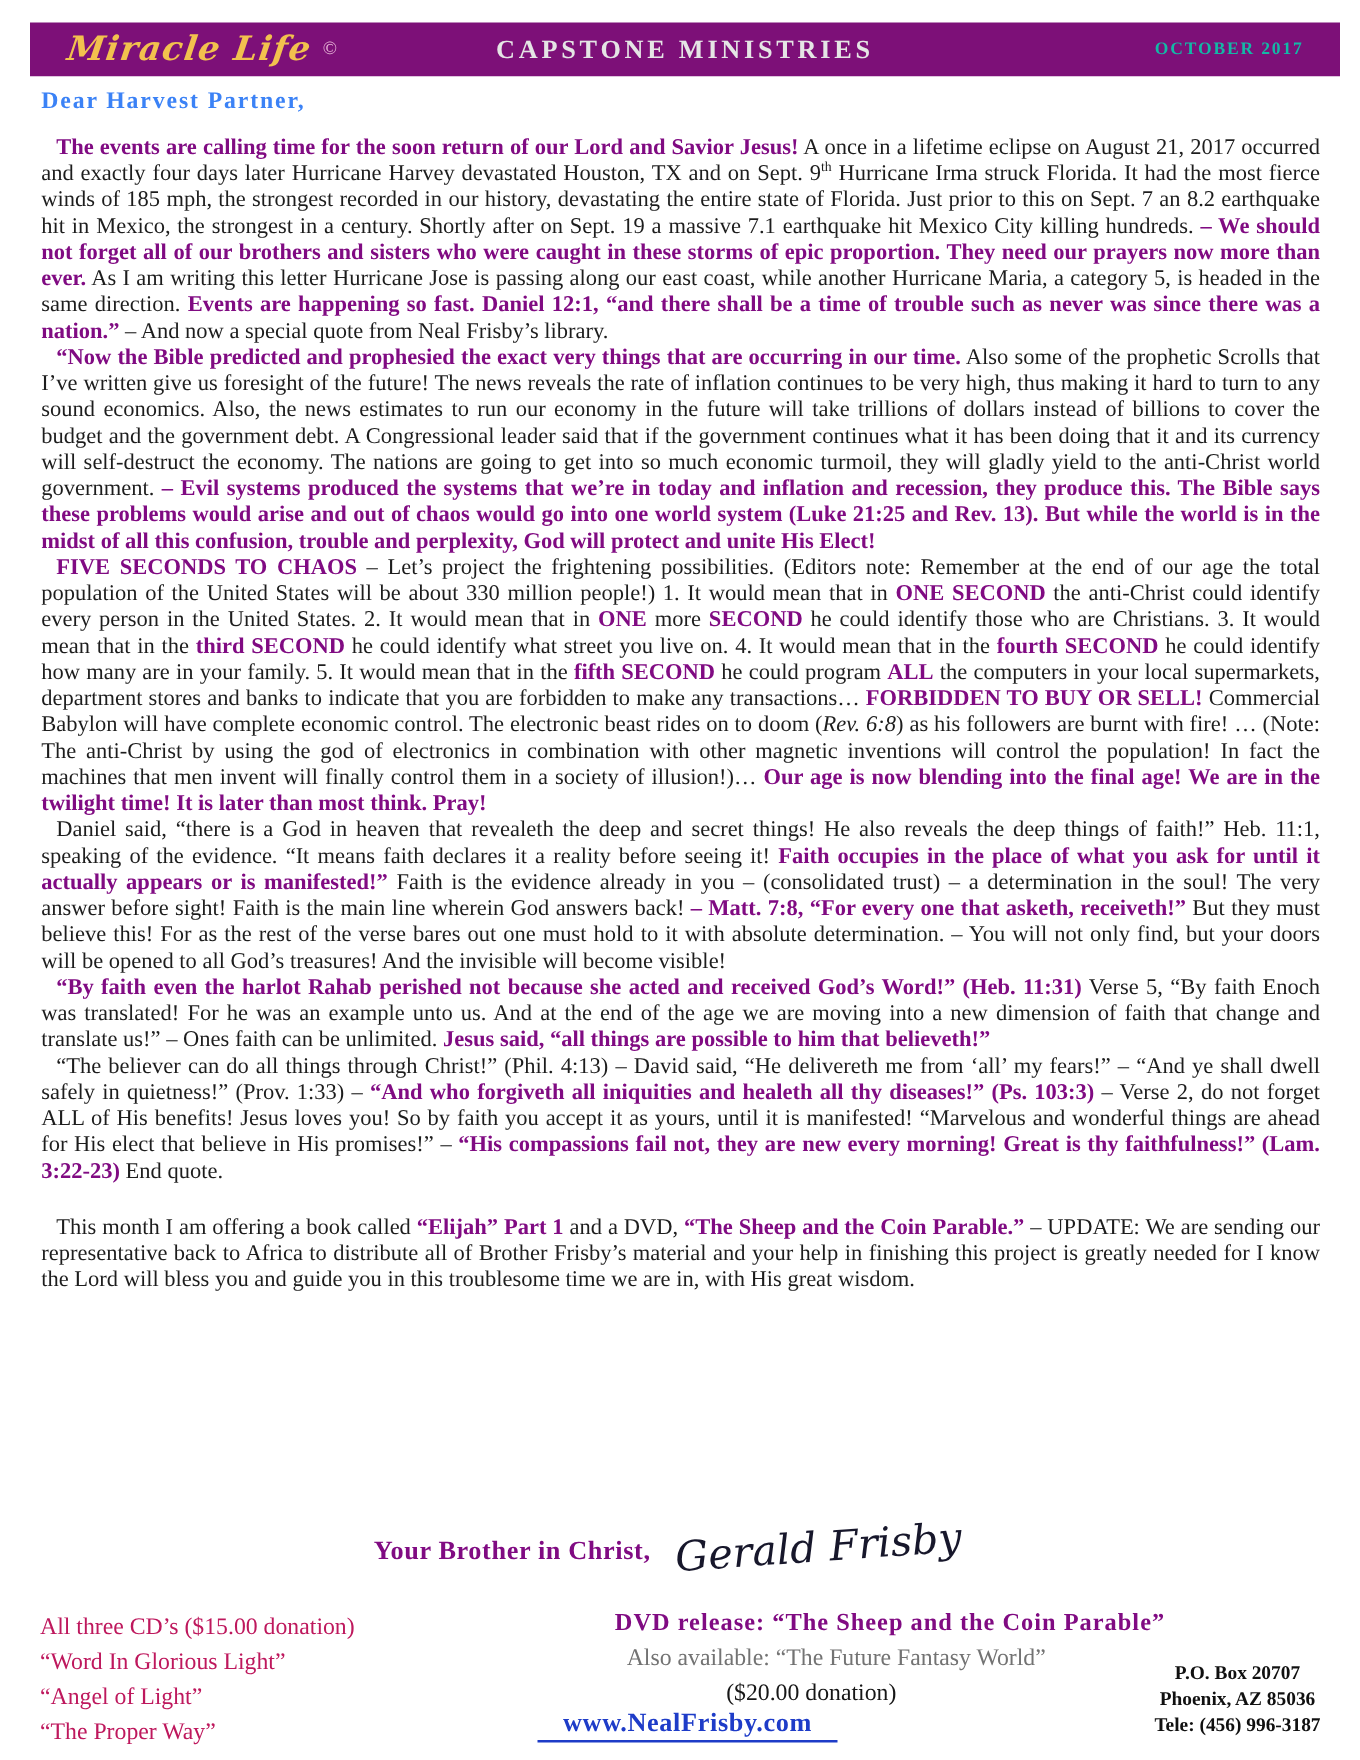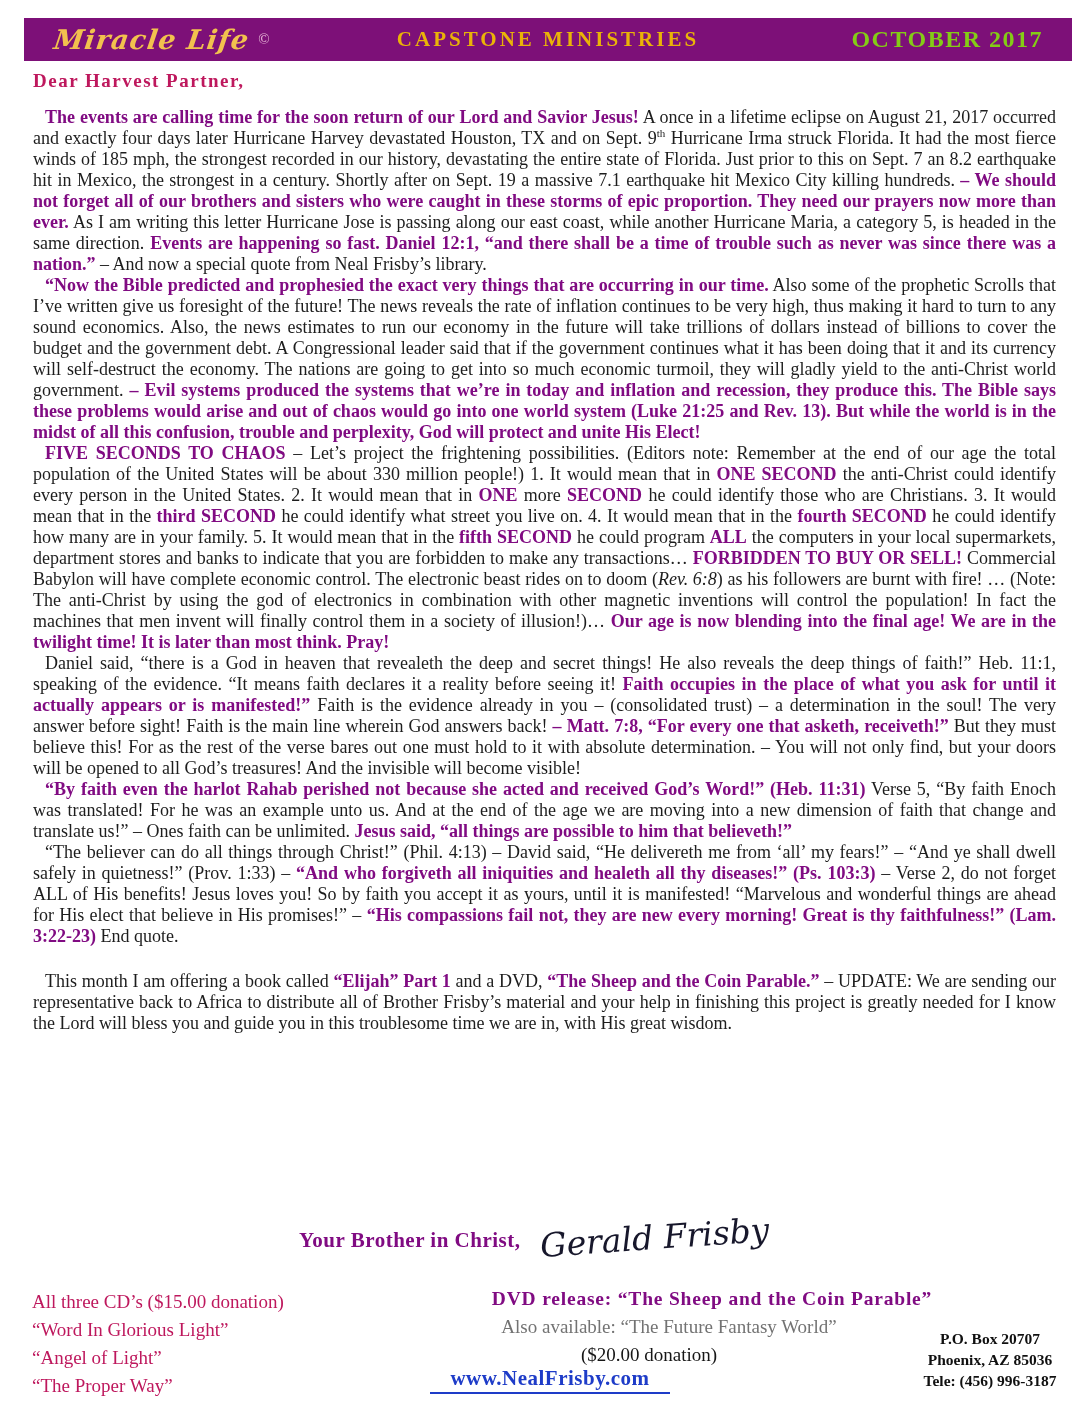--- a/index.html
+++ b/index.html
@@ -29,30 +29,30 @@
   .logo-script{
     font-family:"DejaVu Serif", serif;
     font-style:italic;font-weight:bold;
     font-size:27px;color:var(--logo-gold);
     transform:skewX(-8deg);
     letter-spacing:1px;
   }
   .logo-copy{font-size:15px;color:#e9b8d8;font-weight:normal;}
   .bar-title{
     position:absolute;left:0;right:0;text-align:center;
-    color:#eab308;font-weight:bold;font-size:21px;letter-spacing:3px;
+    color:#e5e5e5;font-weight:bold;font-size:21px;letter-spacing:3px;
   }
   .bar-date{
     position:absolute;right:29px;
-    color:#84cc16;font-weight:bold;font-size:24px;letter-spacing:1.5px;
+    color:#14b8a6;font-weight:bold;font-size:14px;letter-spacing:1.5px;
   }
   
   .salutation{
     position:absolute;left:33px;top:70px;
-    font-weight:bold;font-size:19px;letter-spacing:1.5px;color:#be185d;
+    font-weight:bold;font-size:19px;letter-spacing:1.5px;color:#3b82f6;
   }
   
   .letter-body{
     position:absolute;left:33px;top:107px;width:1023px;height:1114px;
     overflow:hidden;
     font-size:18px;line-height:21px;
     text-align:justify;
   }
   .para{text-indent:12px;}
   .offer-para{margin-top:24px;}

